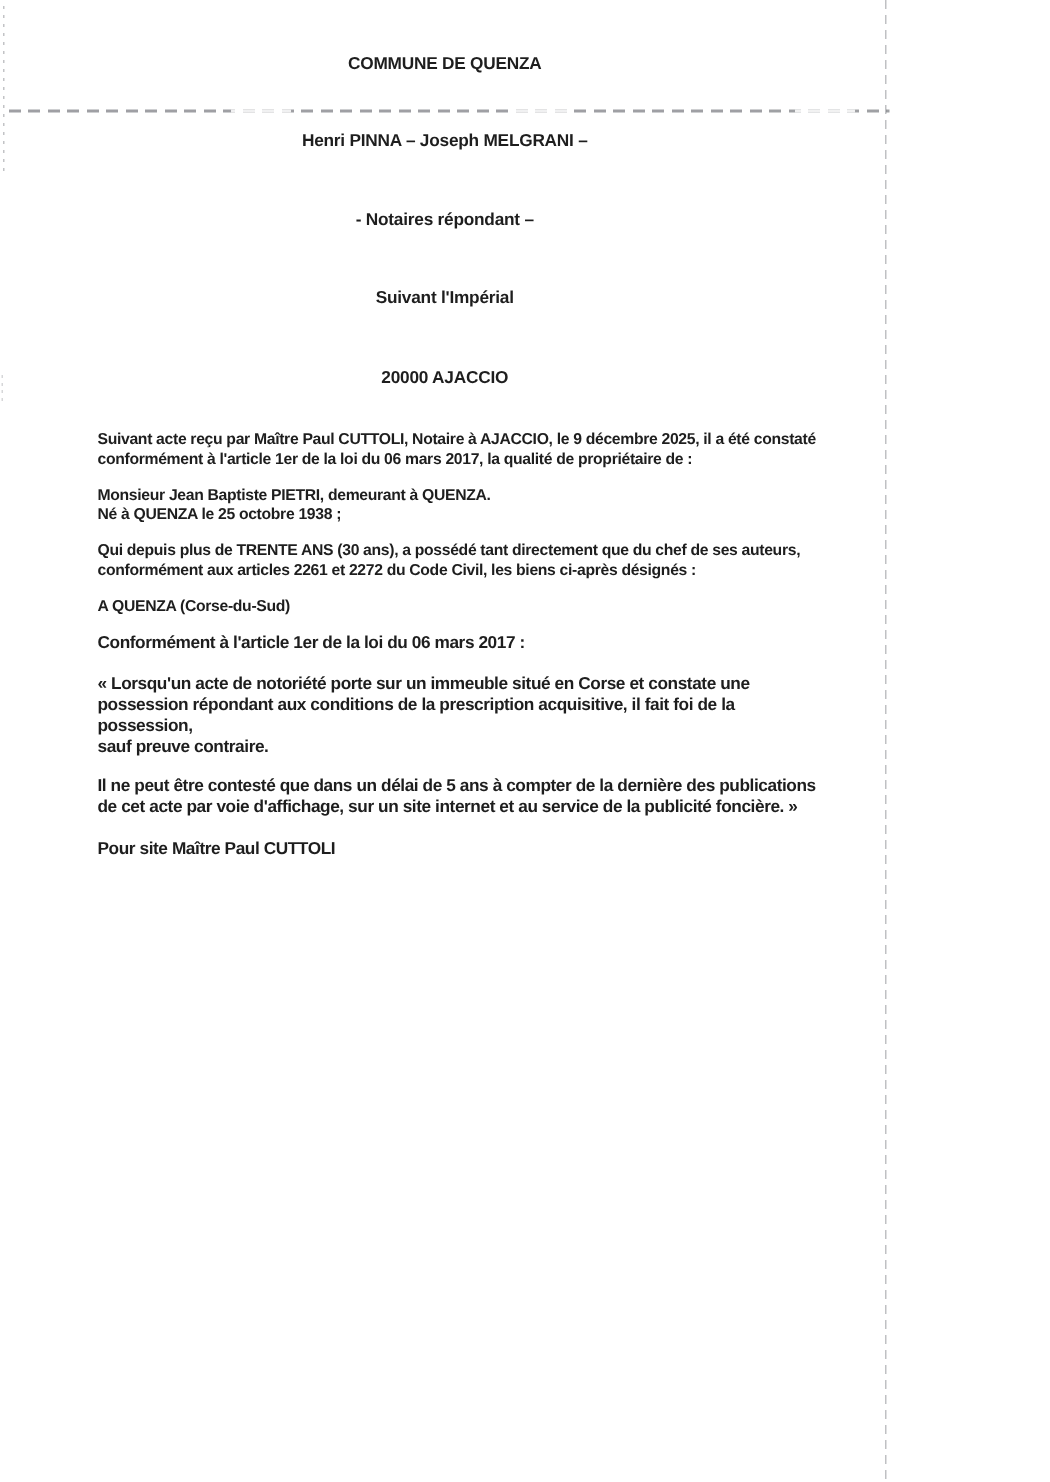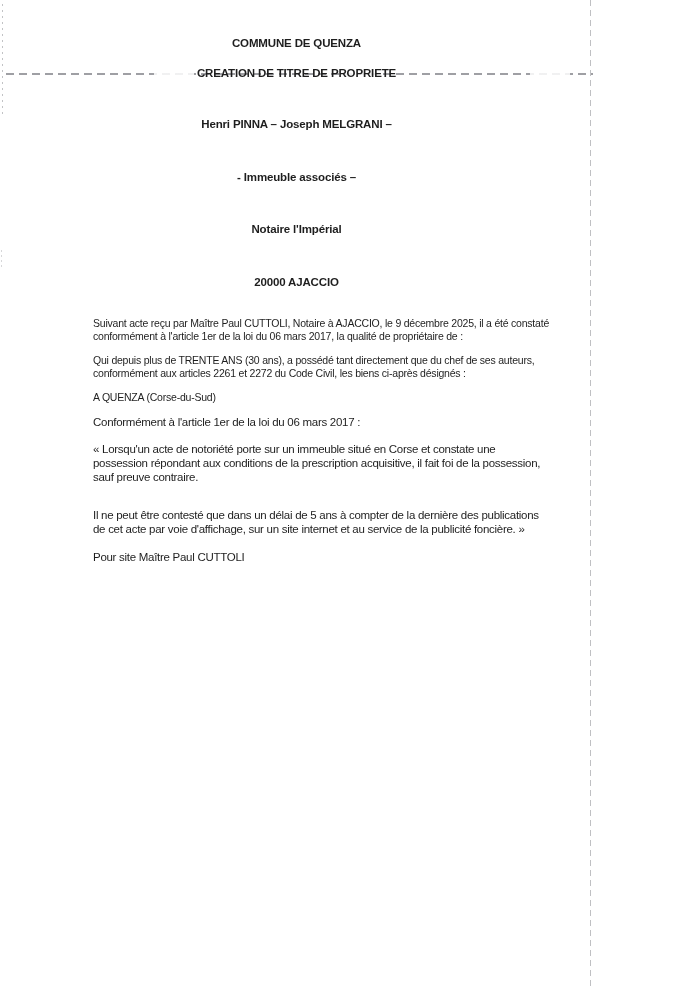--- a/index.html
+++ b/index.html
@@ -70,70 +70,72 @@
     line-height: 12px;
   }
   .commune { margin: 0 0 18px 0; }
   .doc-title { margin: 0 0 16px 0; }
   .notary-line { line-height: 13.5px; margin-top: 39px; }
 
   
   .doc-body {
     position: relative;
     z-index: 2;
-    padding: 28px 40px 0 93px;
+    padding: 28px 40px 0 65px;
+    font-weight: bold;
   }
   .para {
     margin: 0 0 11px 0;
     white-space: pre-line;
   }
   .small {
     font-size: 10.5px;
     line-height: 13px;
     letter-spacing: -0.22px;
   }
   .large {
     font-size: 11.5px;
     line-height: 14px;
     letter-spacing: -0.28px;
     margin-bottom: 13px;
   }
   .after-parcelles { margin-bottom: 9px; }
-  .after-citation1 { margin-bottom: 24px; }
+  .after-citation1 { margin-bottom: 12px; }
   .after-citation2 { margin-bottom: 14px; }
   .mail-link {
     color: inherit;
     text-decoration: underline;
     cursor: pointer;
   }
 </style>
 </head>
 <body>
 
 <div class="page">
 
   <div class="scan-hline"></div>
   <div class="scan-vline-right"></div>
   <div class="scan-dots-left"></div>
   <div class="scan-dots-left2"></div>
 
   <div class="doc-header">
     <div class="h-line commune">COMMUNE DE QUENZA</div>
-    <div class="h-line doc-title">CREATION DE TITRE DE PROPRIETE</div>
     <div class="notary-block">
       <div class="h-line notary-line">Henri PINNA – Joseph MELGRANI –</div>
-      <div class="h-line notary-line">- Immeuble associés –</div>
-      <div class="h-line notary-line">Notaire l'Impérial</div>
+      <div class="h-line notary-line">- Notaires répondant –</div>
+      <div class="h-line notary-line">Suivant l'Impérial</div>
       <div class="h-line notary-line">20000 AJACCIO</div>
     </div>
   </div>
 
   <div class="doc-body">
     <p class="para small">Suivant acte reçu par Maître Paul CUTTOLI, Notaire à AJACCIO, le 9 décembre 2025, il a été constaté
 conformément à l'article 1er de la loi du 06 mars 2017, la qualité de propriétaire de :</p>
+    <p class="para small">Monsieur Jean Baptiste PIETRI, demeurant à QUENZA.
+Né à QUENZA le 25 octobre 1938 ;</p>
     <p class="para small">Qui depuis plus de TRENTE ANS (30 ans), a possédé tant directement que du chef de ses auteurs,
 conformément aux articles 2261 et 2272 du Code Civil, les biens ci-après désignés :</p>
     <p class="para small">A QUENZA (Corse-du-Sud)</p>
     <p class="para large">Conformément à l'article 1er de la loi du 06 mars 2017 :</p>
     <p class="para large after-citation1">« Lorsqu'un acte de notoriété porte sur un immeuble situé en Corse et constate une
 possession répondant aux conditions de la prescription acquisitive, il fait foi de la possession,
 sauf preuve contraire.</p>
     <p class="para large after-citation2">Il ne peut être contesté que dans un délai de 5 ans à compter de la dernière des publications
 de cet acte par voie d'affichage, sur un site internet et au service de la publicité foncière. »</p>
     <p class="para large">Pour site Maître Paul CUTTOLI</p>

